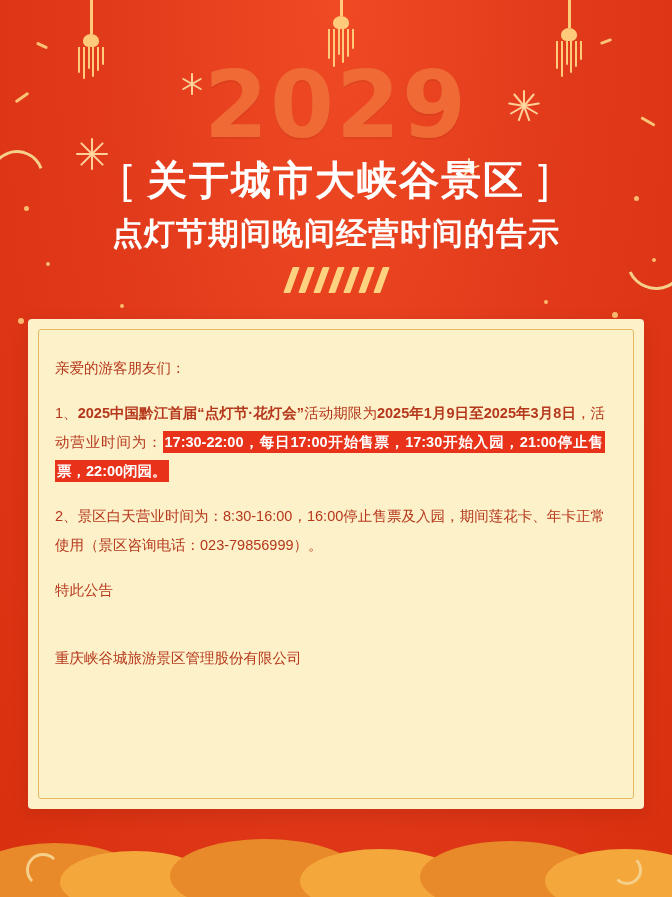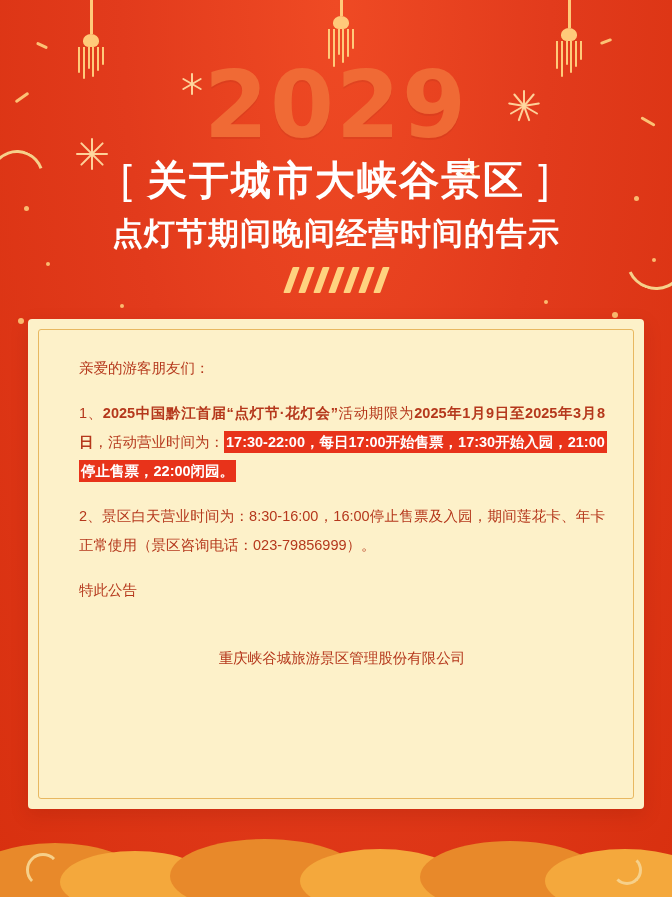--- a/index.html
+++ b/index.html
@@ -99,21 +99,21 @@
     position: relative;
     margin: 26px 28px 0 28px;
     background: #fdf1c9;
     border-radius: 4px;
     padding: 10px;
     box-shadow: 0 6px 18px rgba(120, 20, 0, .18);
   }
   .card {
     border: 1px solid #e8b861;
     border-radius: 3px;
-    padding: 24px 28px 30px 40px;
+    padding: 24px 28px 30px 16px;
     min-height: 470px;
   }
 
   .p {
     color: #b5381c;
     font-size: 14.5px;
     line-height: 2.0;
     margin: 0 0 16px 0;
     text-align: justify;
   }
@@ -124,21 +124,21 @@
     color: #ffffff;
     font-weight: 700;
     padding: 3px 2px;
     line-height: 2.0;
     box-decoration-break: clone;
     -webkit-box-decoration-break: clone;
   }
 
   .sign {
     margin-top: 40px;
-    text-align: center;
+    text-align: left;
     color: #b5381c;
     font-size: 14.5px;
     line-height: 1.9;
   }
 
   
   .footer-deco {
     position: absolute;
     left: 0; right: 0; bottom: 0;
     height: 60px;

